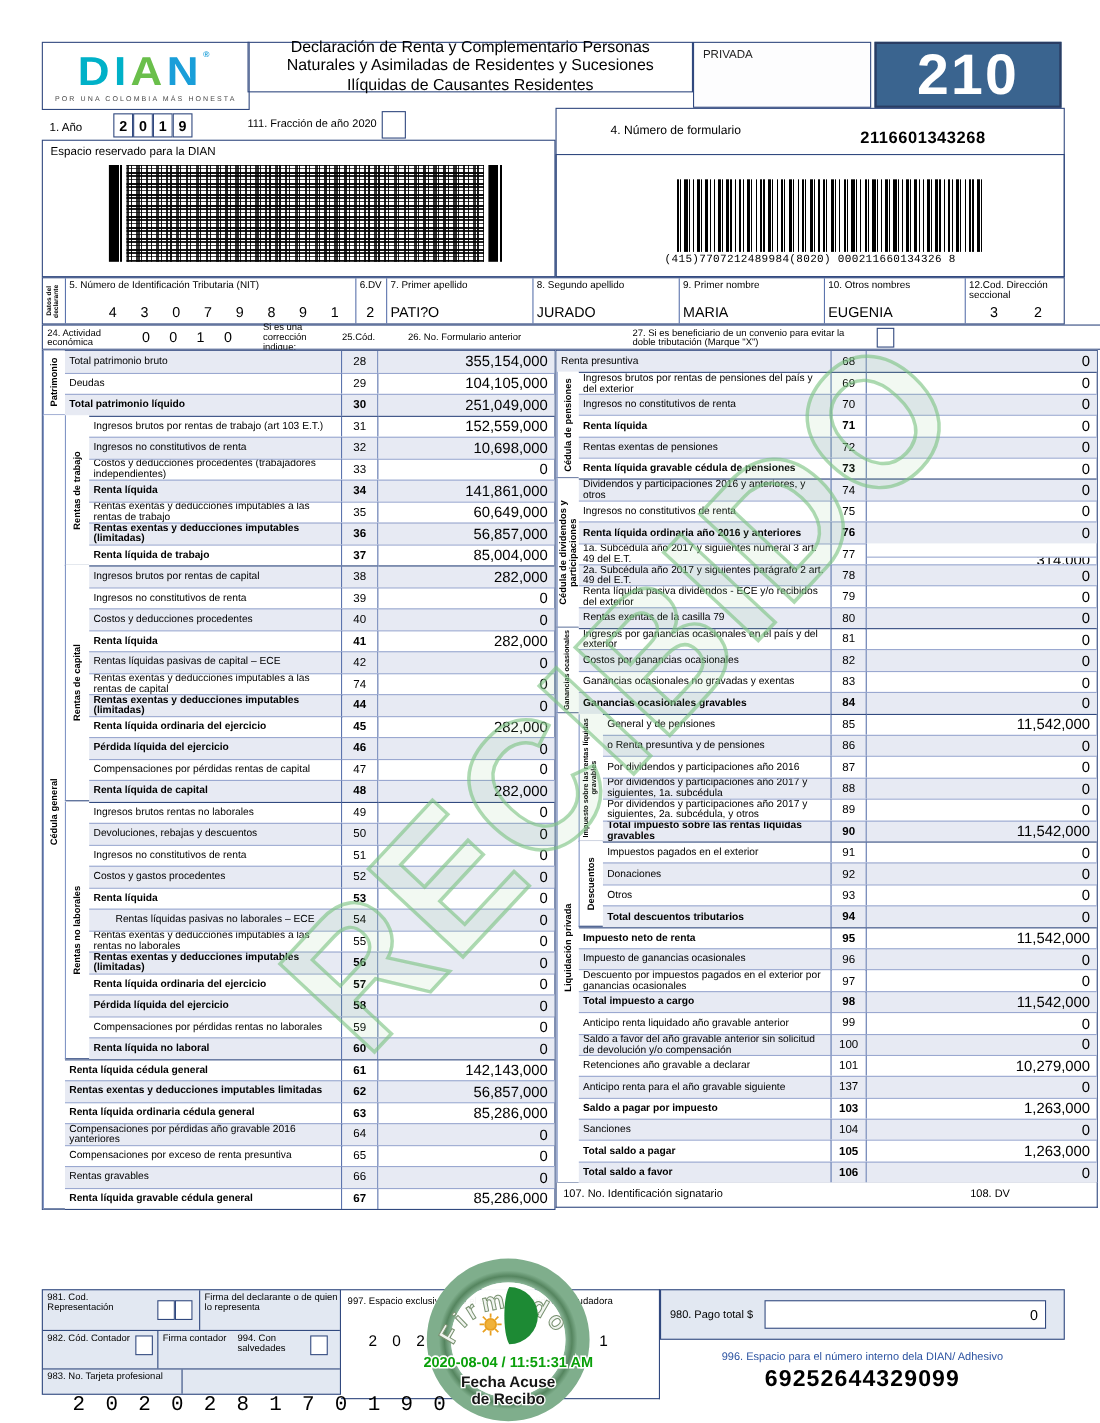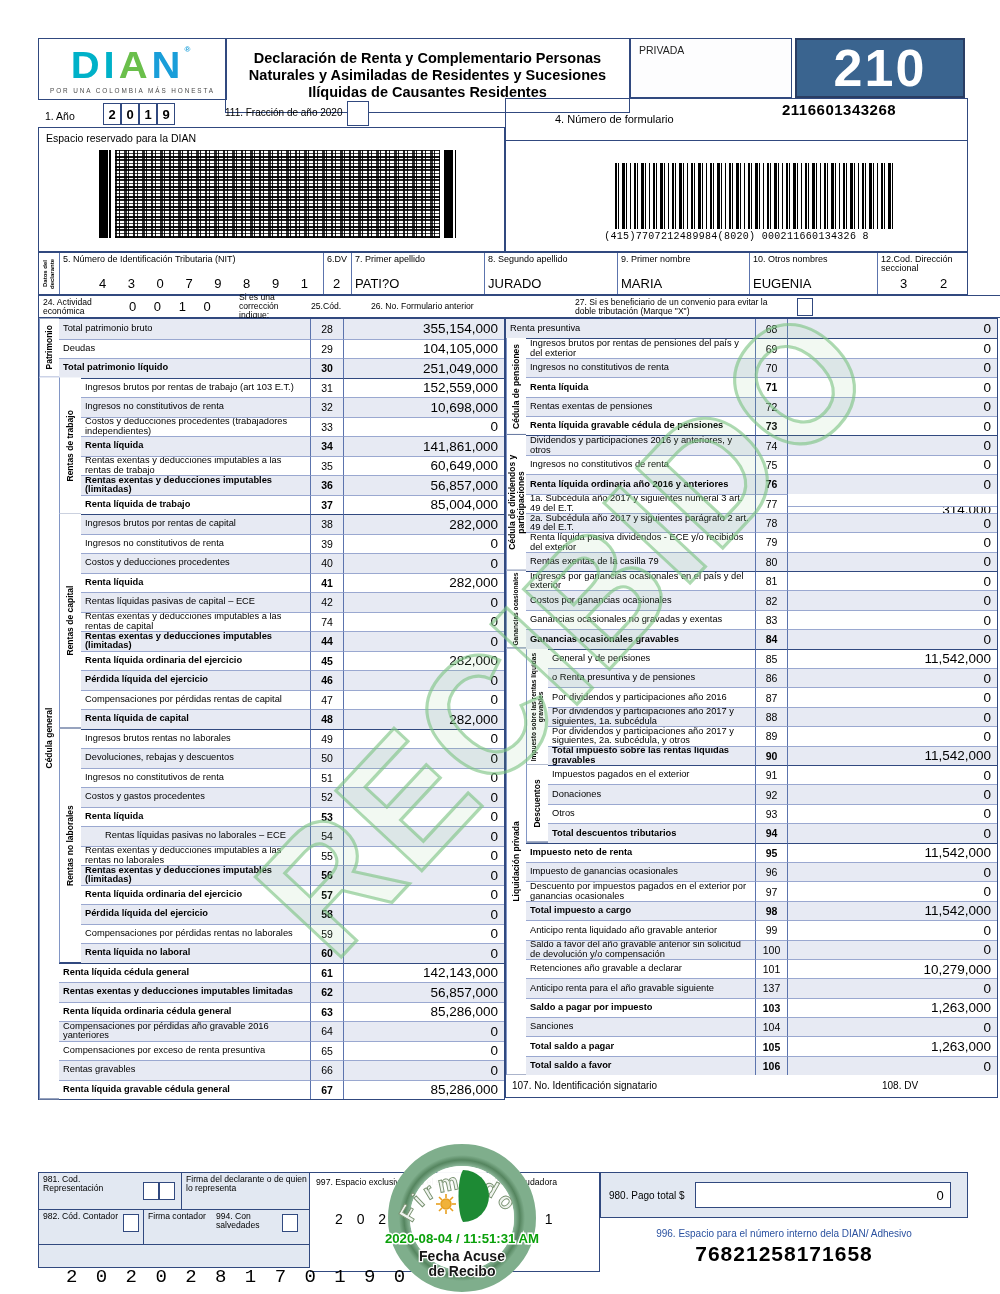--- a/index.html
+++ b/index.html
@@ -5,38 +5,38 @@
   html,body{margin:0;padding:0;background:#fff;}
   body{width:1000px;height:1294px;position:relative;font-family:"Liberation Sans",sans-serif;color:#000;overflow:hidden;}
   .abs{position:absolute;}
   .navy-border{border:1.6px solid #31497f;}
   
   .logo-box{left:38px;top:38px;width:187px;height:60px;display:flex;flex-direction:column;align-items:center;justify-content:center;}
   .logo-word{font-size:40px;font-weight:bold;letter-spacing:4px;line-height:1;font-family:"Liberation Sans",sans-serif;transform:scaleY(.92);}
   .logo-word .ld{color:#00b1c8}.logo-word .li{color:#00b1c8}.logo-word .la{color:#6abf4b}.logo-word .ln{color:#199ed9}
   .logo-reg{font-size:8px;color:#199ed9;vertical-align:top;}
   .logo-tag{font-size:6.4px;letter-spacing:1.9px;color:#4a4a4a;margin-top:2px;white-space:nowrap;}
-  .title-box{left:225px;top:38px;width:405px;height:75px;display:flex;align-items:center;justify-content:center;text-align:center;font-weight:bold;font-size:14.5px;line-height:1.18;padding:0 6px;box-sizing:border-box;}
+  .title-box{left:225px;top:38px;width:405px;height:46px;display:flex;align-items:center;justify-content:center;text-align:center;font-weight:normal;font-size:14.5px;line-height:1.18;padding:0 6px;box-sizing:border-box;}
   .privada-box{left:630px;top:38px;width:162px;height:60px;box-sizing:border-box;padding:5px 0 0 8px;font-size:10.5px;color:#222;background:#fdfdfe;}
   .big210-box{left:795px;top:38px;width:170px;height:60px;background:#3a648f;display:flex;align-items:center;justify-content:center;color:#fff;font-size:52px;font-weight:bold;letter-spacing:2px;border:2px solid #2a3d63;box-sizing:border-box;}
   .year-label{left:45px;top:110px;font-size:10.5px;}
   .year-cells{left:103px;top:103px;display:flex;}
   .year-cells span{width:16px;height:20px;border:1.4px solid #31497f;border-left-width:.7px;border-right-width:.7px;display:flex;align-items:center;justify-content:center;font-weight:bold;font-size:13px;background:#fff;}
   .fraction-label{left:225px;top:107px;font-size:10px;}
   .fraction-box{left:347px;top:101px;width:20px;height:23px;border:1.4px solid #31497f;background:#fff;}
   .dian-space-box{left:38px;top:127px;width:467px;height:125px;box-sizing:border-box;}
   .dian-space-label{font-size:10.5px;padding:4px 0 0 7px;}
   .pdf417{left:115px;top:150px;width:325px;height:88px;background:
     repeating-linear-gradient(90deg,rgba(0,0,0,.85) 0 2px,transparent 2px 4px,rgba(0,0,0,.9) 4px 5px,transparent 5px 9px,rgba(0,0,0,.8) 9px 12px,transparent 12px 13px,rgba(0,0,0,.9) 13px 14px,transparent 14px 18px),
     repeating-linear-gradient(0deg,#111 0 2px,#fff 2px 4px,#444 4px 5px,#fff 5px 7px,#222 7px 9px,#fff 9px 10px);}
   .pdf417 .startbar,.pdf417 .stopbar{position:absolute;top:0;bottom:0;width:14px;background:linear-gradient(90deg,#000 0 9px,#fff 9px 10.5px,#000 10.5px 12px,#fff 12px 14px);}
   .pdf417 .startbar{left:-16px}.pdf417 .stopbar{right:-18px;}
   .num-panel{left:505px;top:98px;width:463px;height:154px;box-sizing:border-box;}
   .formno-label{left:555px;top:113px;font-size:11px;}
-  .formno-value{left:782px;top:101px;font-size:15px;font-weight:bold;letter-spacing:.5px;}
+  .formno-value{left:782px;top:117px;font-size:15px;font-weight:bold;letter-spacing:.5px;}
   .bc1d-box{left:505px;top:140px;width:463px;height:112px;box-sizing:border-box;border:1.4px solid #31497f;}
   .bc1d{left:615px;top:163px;width:278px;height:66px;background:repeating-linear-gradient(90deg,#000 0 2px,#fff 2px 3px,#000 3px 4px,#fff 4px 7px,#000 7px 10px,#fff 10px 11px,#000 11px 12px,#fff 12px 15px,#000 15px 16px,#fff 16px 19px);}
   .bc1d-caption{left:505px;top:231px;width:463px;text-align:center;font-size:10px;font-family:"Liberation Mono",monospace;letter-spacing:.3px;}
   
   .decl{left:38px;top:252px;width:930px;height:43px;box-sizing:border-box;display:flex;}
   .dcell{border-left:1px solid #5c74ad;box-sizing:border-box;position:relative;}
   .dcell:first-child{border-left:none;}
   .dlabel{font-size:9px;padding:2px 0 0 3px;line-height:1.05;}
   .dvalue{position:absolute;left:3px;bottom:3px;font-size:13px;}
   .vstrip{writing-mode:vertical-rl;transform:rotate(180deg);display:flex;align-items:center;justify-content:center;font-weight:bold;text-align:center;}
@@ -425,36 +425,40 @@
     </div>
     <div class="f-t" style="flex:1">Firma del declarante o de quien lo representa</div>
   </div>
   <div class="f-rowB">
     <div class="f-t" style="width:78px">982. Cód. Contador</div>
     <div class="chk" style="margin-top:4px"></div>
     <div class="f-t" style="width:62px;border-left:1px solid #31497f;margin-left:4px">Firma contador</div>
     <div class="f-t" style="width:64px">994. Con salvedades</div>
     <div class="chk" style="margin-top:4px"></div>
   </div>
+  <div class="f-rowC">
+    <div class="f-t" style="width:120px">983. No. Tarjeta profesional</div>
+    <div style="border-left:1px solid #31497f;flex:1"></div>
+  </div>
 </div>
 
 <div class="abs f-mid">
   <div class="f-mid-label">997. Espacio exclusivo para el sello de la entidad recaudadora</div>
   <div class="f-mid-digits">
     <span style="position:absolute;left:25px">2 0 2</span>
     <span style="position:absolute;left:213px">3 1</span>
   </div>
 </div>
 
 <div class="abs fbox f-right">
   <span style="font-size:10px;padding-left:8px">980.  Pago total $</span>
   <div class="pago-input">0</div>
 </div>
 <div class="abs adh-label">996. Espacio para el número interno dela DIAN/ Adhesivo</div>
-<div class="abs adh-num">76821258171658</div>
+<div class="abs adh-num">69252644329099</div>
 <div class="abs bottom-num">2 0 2 0 2 8 1 7 0 1 9 0 4 3</div>
 
 <div class="abs watermark">
     <span>RECIBIDO</span>
   </div>
 
 <svg class="abs stamp" viewBox="0 0 158 152">
   <defs>
     <radialGradient id="ringg" cx="50%" cy="50%" r="50%">
       <stop offset="68%" stop-color="#57936a"></stop>

